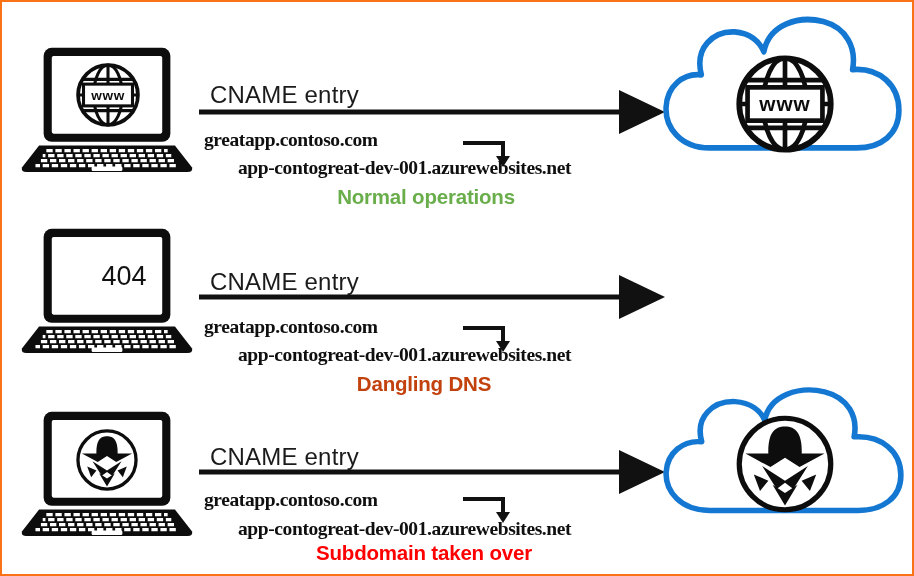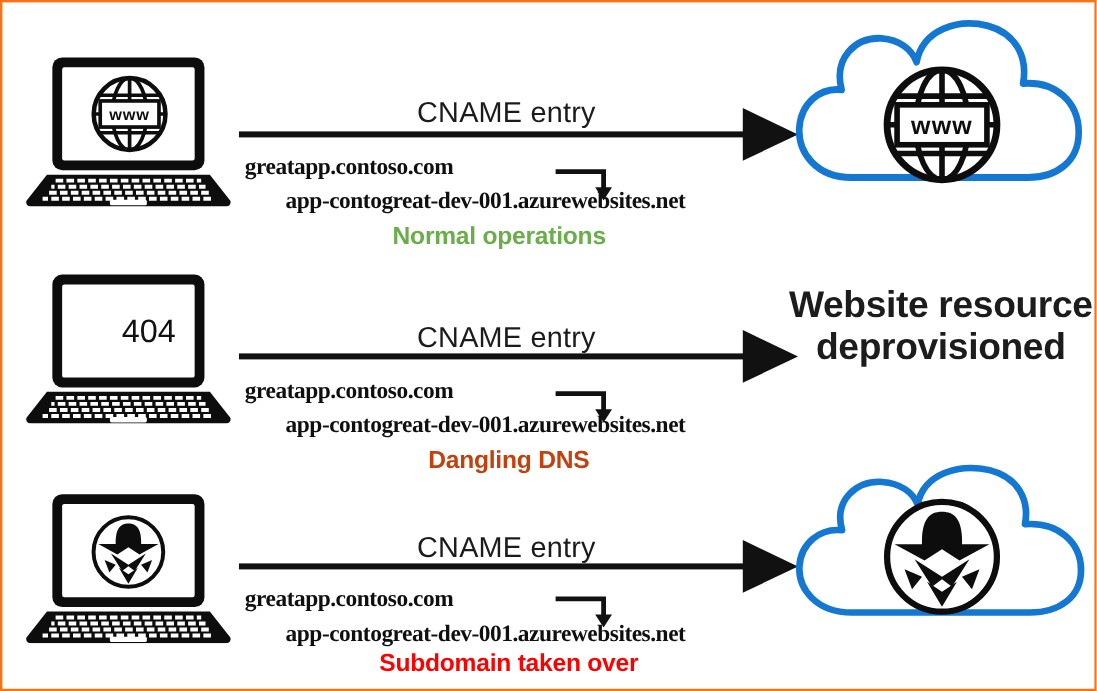--- a/index.html
+++ b/index.html
@@ -3,21 +3,21 @@
 <meta charset="utf-8">
 <style>
   html,body{margin:0;padding:0;background:#fff;}
   .canvas{
     position:relative;width:914px;height:576px;box-sizing:border-box;
     border:2px solid #f97316;background:#ffffff;overflow:hidden;
     font-family:"Liberation Sans", sans-serif;color:#111;
   }
   .abs{position:absolute;}
   .cname-label{
-    width:424px;text-align:center;font-size:24px;font-weight:500;color:#1b1b1b;
+    width:424px;font-size:24px;font-weight:500;color:#1b1b1b;
     letter-spacing:0.2px;
   }
   .domain-text{
     font-size:19.5px;font-weight:700;letter-spacing:-0.4px;color:#0f0f0f;white-space:nowrap;font-family:Liberation Serif, serif;
   }
   .status-label{
     width:424px;text-align:center;font-size:20.5px;font-weight:700;letter-spacing:-0.2px;
   }
   .screen-404{
     width:100px;text-align:center;font-size:27px;font-weight:400;color:#111;
@@ -98,21 +98,21 @@
   <div class="abs cname-label" style="left:208px;top:79px">CNAME entry</div>
   <svg class="abs" style="left:197px;top:86px" width="466" height="48" viewBox="0 0 466 48">
       <use href="#long-arrow-sym"></use>
     </svg>
 
   <div class="abs domain-text" style="left:202px;top:127px">greatapp.contoso.com</div>
   <svg class="abs" style="left:460px;top:137px" width="52" height="28" viewBox="0 0 52 28">
       <use href="#elbow-sym"></use>
     </svg>
   <div class="abs domain-text" style="left:236px;top:155px">app-contogreat-dev-001.azurewebsites.net</div>
-  <div class="abs status-label" style="left: 202px; top: 183px; color: rgb(106, 174, 76);">Normal operations</div>
+  <div class="abs status-label" style="left: 212px; top: 183px; color: rgb(106, 174, 76);">Normal operations</div>
 
   <svg class="abs cloud-svg" style="left:654px;top:8px" width="252" height="162" viewBox="0 0 250 155" preserveAspectRatio="none">
       <use href="#cloud-sym"></use>
     </svg>
   <svg class="abs" style="left:731px;top:50px" width="104" height="104" viewBox="-50 -50 100 100">
     <use href="#globe-sym"></use>
     <text class="globe-www-text" x="0" y="7" text-anchor="middle">www</text>
   </svg>
 
   <svg class="abs laptop-svg" style="left:19px;top:225px" viewBox="0 0 190 138" preserveAspectRatio="none">
@@ -125,21 +125,20 @@
       <use href="#long-arrow-sym"></use>
     </svg>
 
   <div class="abs domain-text" style="left:202px;top:314px">greatapp.contoso.com</div>
   <svg class="abs" style="left:460px;top:322px" width="52" height="28" viewBox="0 0 52 28">
       <use href="#elbow-sym"></use>
     </svg>
   <div class="abs domain-text" style="left:236px;top:342px">app-contogreat-dev-001.azurewebsites.net</div>
   <div class="abs status-label" style="left: 210px; top: 370px; color: #c2410c;">Dangling DNS</div>
 
-  <div class="abs deprovisioned" style="left:652px;top:234px">Website resource deprovisioned</div>
 
   <svg class="abs laptop-svg" style="left:19px;top:408px" viewBox="0 0 190 138" preserveAspectRatio="none">
       <use href="#laptop-sym"></use>
     </svg>
   <svg class="abs" style="left:72px;top:425px" width="66" height="66" viewBox="0 0 100 100">
       <use href="#spy-sym"></use>
     </svg>
 
   <div class="abs cname-label" style="left:208px;top:441px">CNAME entry</div>
   <svg class="abs" style="left:197px;top:446px" width="466" height="48" viewBox="0 0 466 48">

